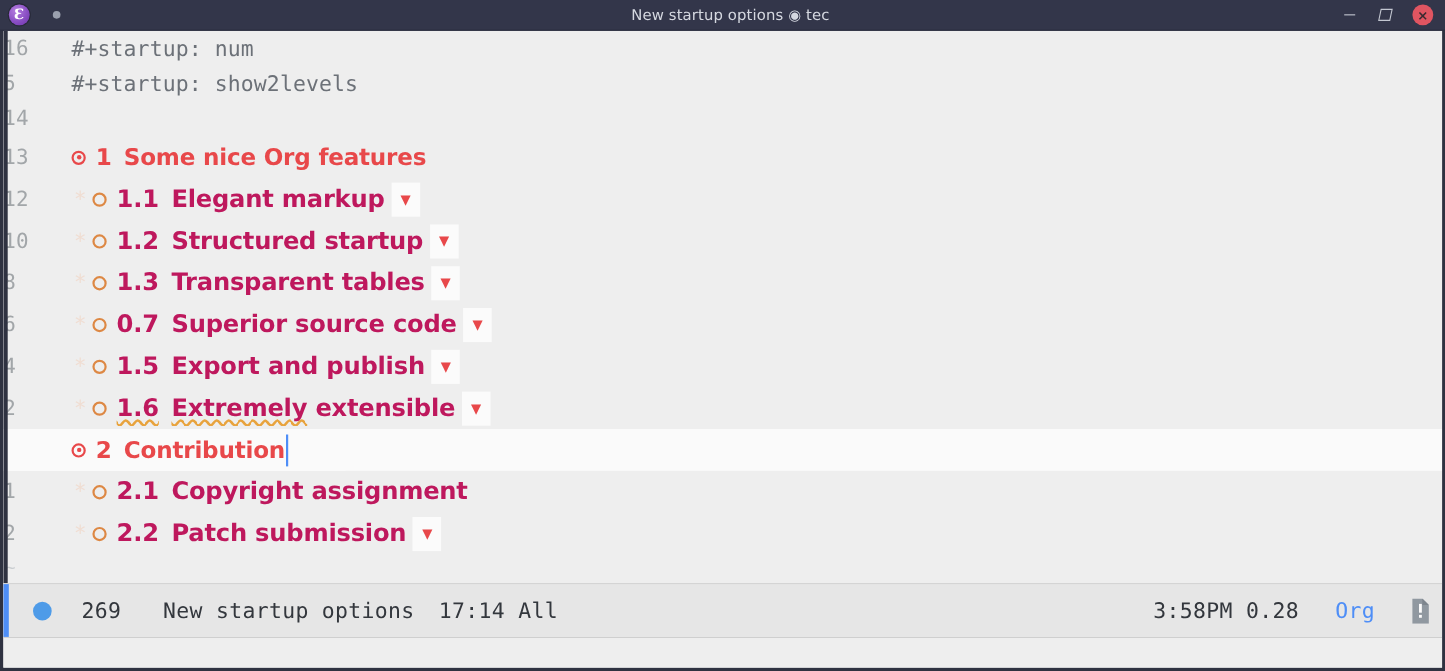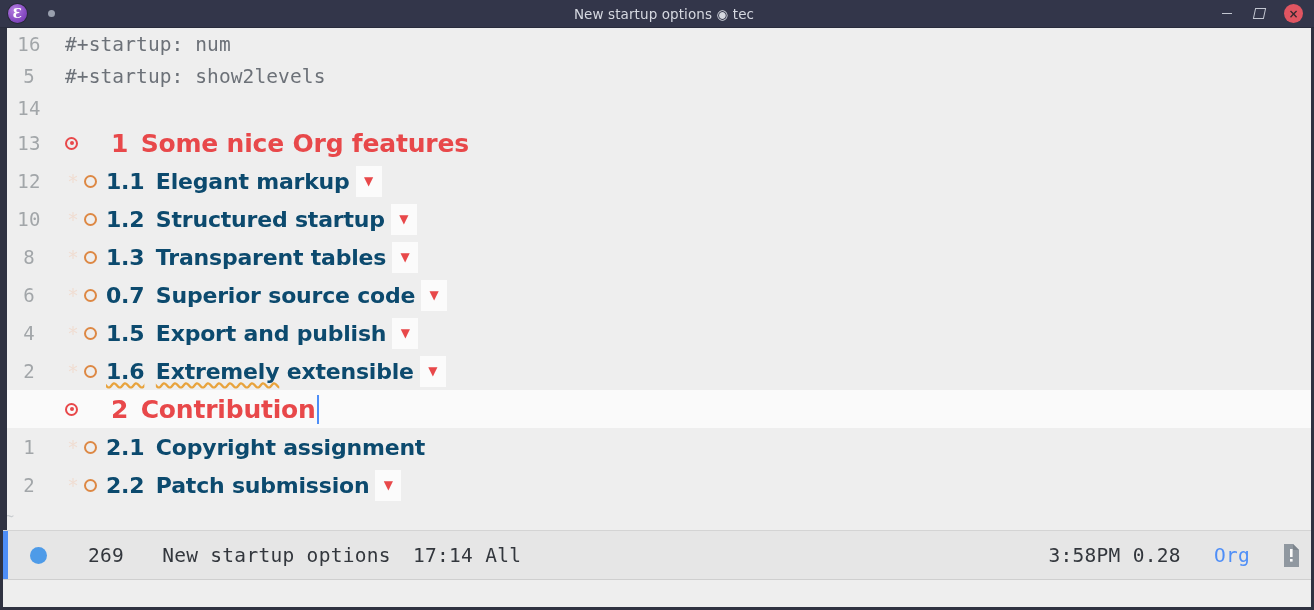--- a/index.html
+++ b/index.html
@@ -139,21 +139,21 @@
     align-items: center;
     box-sizing: border-box;
     white-space: nowrap;
   }
   .line.small { height: 32px; }
   .line.current { background: #fafafa; }
 
   .linenum {
     width: 62px;
     min-width: 62px;
-    text-align: center;
+    text-align: left;
     padding-right: 10px;
     box-sizing: border-box;
     color: #a2a6a9;
     font-family: "DejaVu Sans Mono", monospace;
     font-size: 19px;
     letter-spacing: .2px;
   }
   .line.current .linenum {
     color: #1a1a1a;
     font-weight: bold;
@@ -209,31 +209,30 @@
     width: 13px; height: 13px;
     border-radius: 50%;
     border: 2px solid #dd8844;
     box-sizing: border-box;
     margin-right: 9px;
     margin-left: 3px;
   }
 
   .h1 {
     font-family: "DejaVu Sans", sans-serif;
-    font-size: 25px;
+    font-size: 21px;
     font-weight: bold;
     color: #e8484a;
     letter-spacing: -0.2px;
-    margin-left: 24px;
   }
   .h2 {
     font-family: "DejaVu Sans", sans-serif;
     font-size: 22px;
     font-weight: bold;
-    color: #0c4a6e;
+    color: #be185d;
     letter-spacing: -0.2px;
   }
   .h2 .num, .h1 .num { margin-right: 4px; }
 
   .misspell {
     text-decoration: underline wavy #e8a33d;
     text-decoration-skip-ink: none;
     text-underline-offset: 3px;
   }
 
@@ -301,21 +300,21 @@
     border-radius: 50%;
     background: #4e9be8;
     margin-left: 22px;
   }
   .ml-text {
     font-family: "DejaVu Sans Mono", monospace;
     font-size: 19.5px;
     color: #33373d;
     letter-spacing: .3px;
   }
-  .ml-count { margin-left: 41px; }
+  .ml-count { margin-left: 27px; }
   .ml-buffer { margin-left: 38px; }
   .ml-pos { margin-left: 22px; }
   .ml-right {
     margin-left: auto;
     display: flex;
     align-items: center;
     margin-right: 12px;
   }
   .ml-time { }
   .ml-major {

